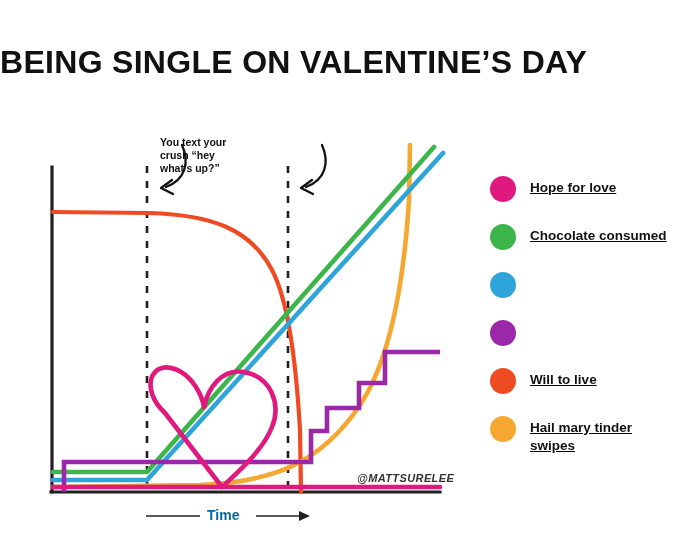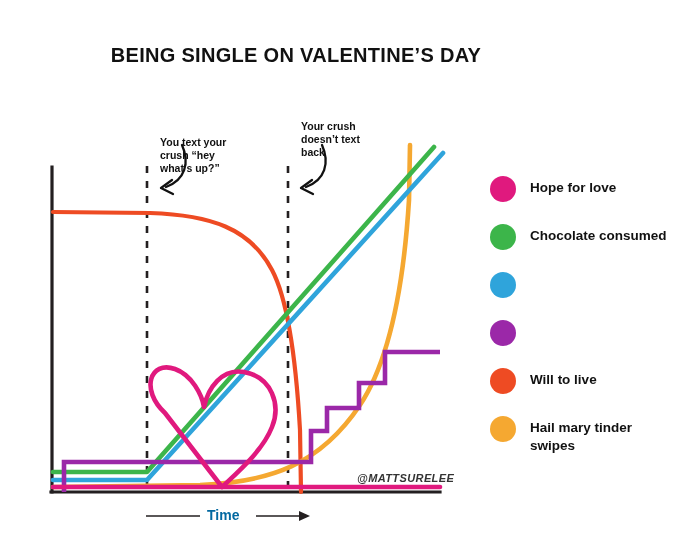--- a/index.html
+++ b/index.html
@@ -11,23 +11,22 @@
     overflow: hidden;
   }
   #page {
     position: relative;
     width: 700px; height: 560px;
     background: #ffffff;
   }
   #chart-title {
     position: absolute;
     top: 44px; left: 0; width: 592px;
-    text-align: center;
     font-family: "Liberation Sans", sans-serif;
-    font-size: 20px;
+    font-size: 32px;
     font-weight: 800;
     letter-spacing: 0.3px;
     color: #111111;
   }
   #plot-svg {
     position: absolute;
     top: 0; left: 0;
     width: 700px; height: 560px;
   }
   .ann-text {
@@ -56,20 +55,21 @@
     font-size: 11px;
     font-style: italic;
     font-weight: 700;
     letter-spacing: 0.4px;
     color: #333333;
   }
   #legend {
     position: absolute;
     left: 490px; top: 176px;
     width: 205px;
+    text-decoration: underline;
   }
   .legend-row {
     display: flex;
     align-items: flex-start;
     margin-bottom: 22px;
     min-height: 26px;
   }
   .legend-swatch {
     width: 26px; height: 26px;
     border-radius: 50%;
@@ -127,23 +127,20 @@
              C 263 450 240 470 222 487 Z" fill="none" stroke="#E0197E" stroke-width="4.6" stroke-linecap="round" stroke-linejoin="round"></path>
 
     <line x1="146" y1="516" x2="200" y2="516" stroke="#231f20" stroke-width="1.6"></line>
     <line x1="256" y1="516" x2="305" y2="516" stroke="#231f20" stroke-width="1.6"></line>
     <path d="M 299 511 L 310 516 L 299 521 Z" fill="#231f20"></path>
   </svg>
 
   <div class="ann-text" id="ann-0">You text your
 crush “hey
 what’s up?”</div>
-  <div class="ann-text" id="ann-1">Your crush
-doesn’t text
-back</div>
 
   <div id="x-axis-label">Time</div>
 
   <div id="watermark">@MATTSURELEE</div>
 
   <div id="legend">
 
     <div class="legend-row">
       <span class="legend-swatch" style="background: rgb(224, 25, 126);"></span>
       <span class="legend-label">Hope for love</span>

